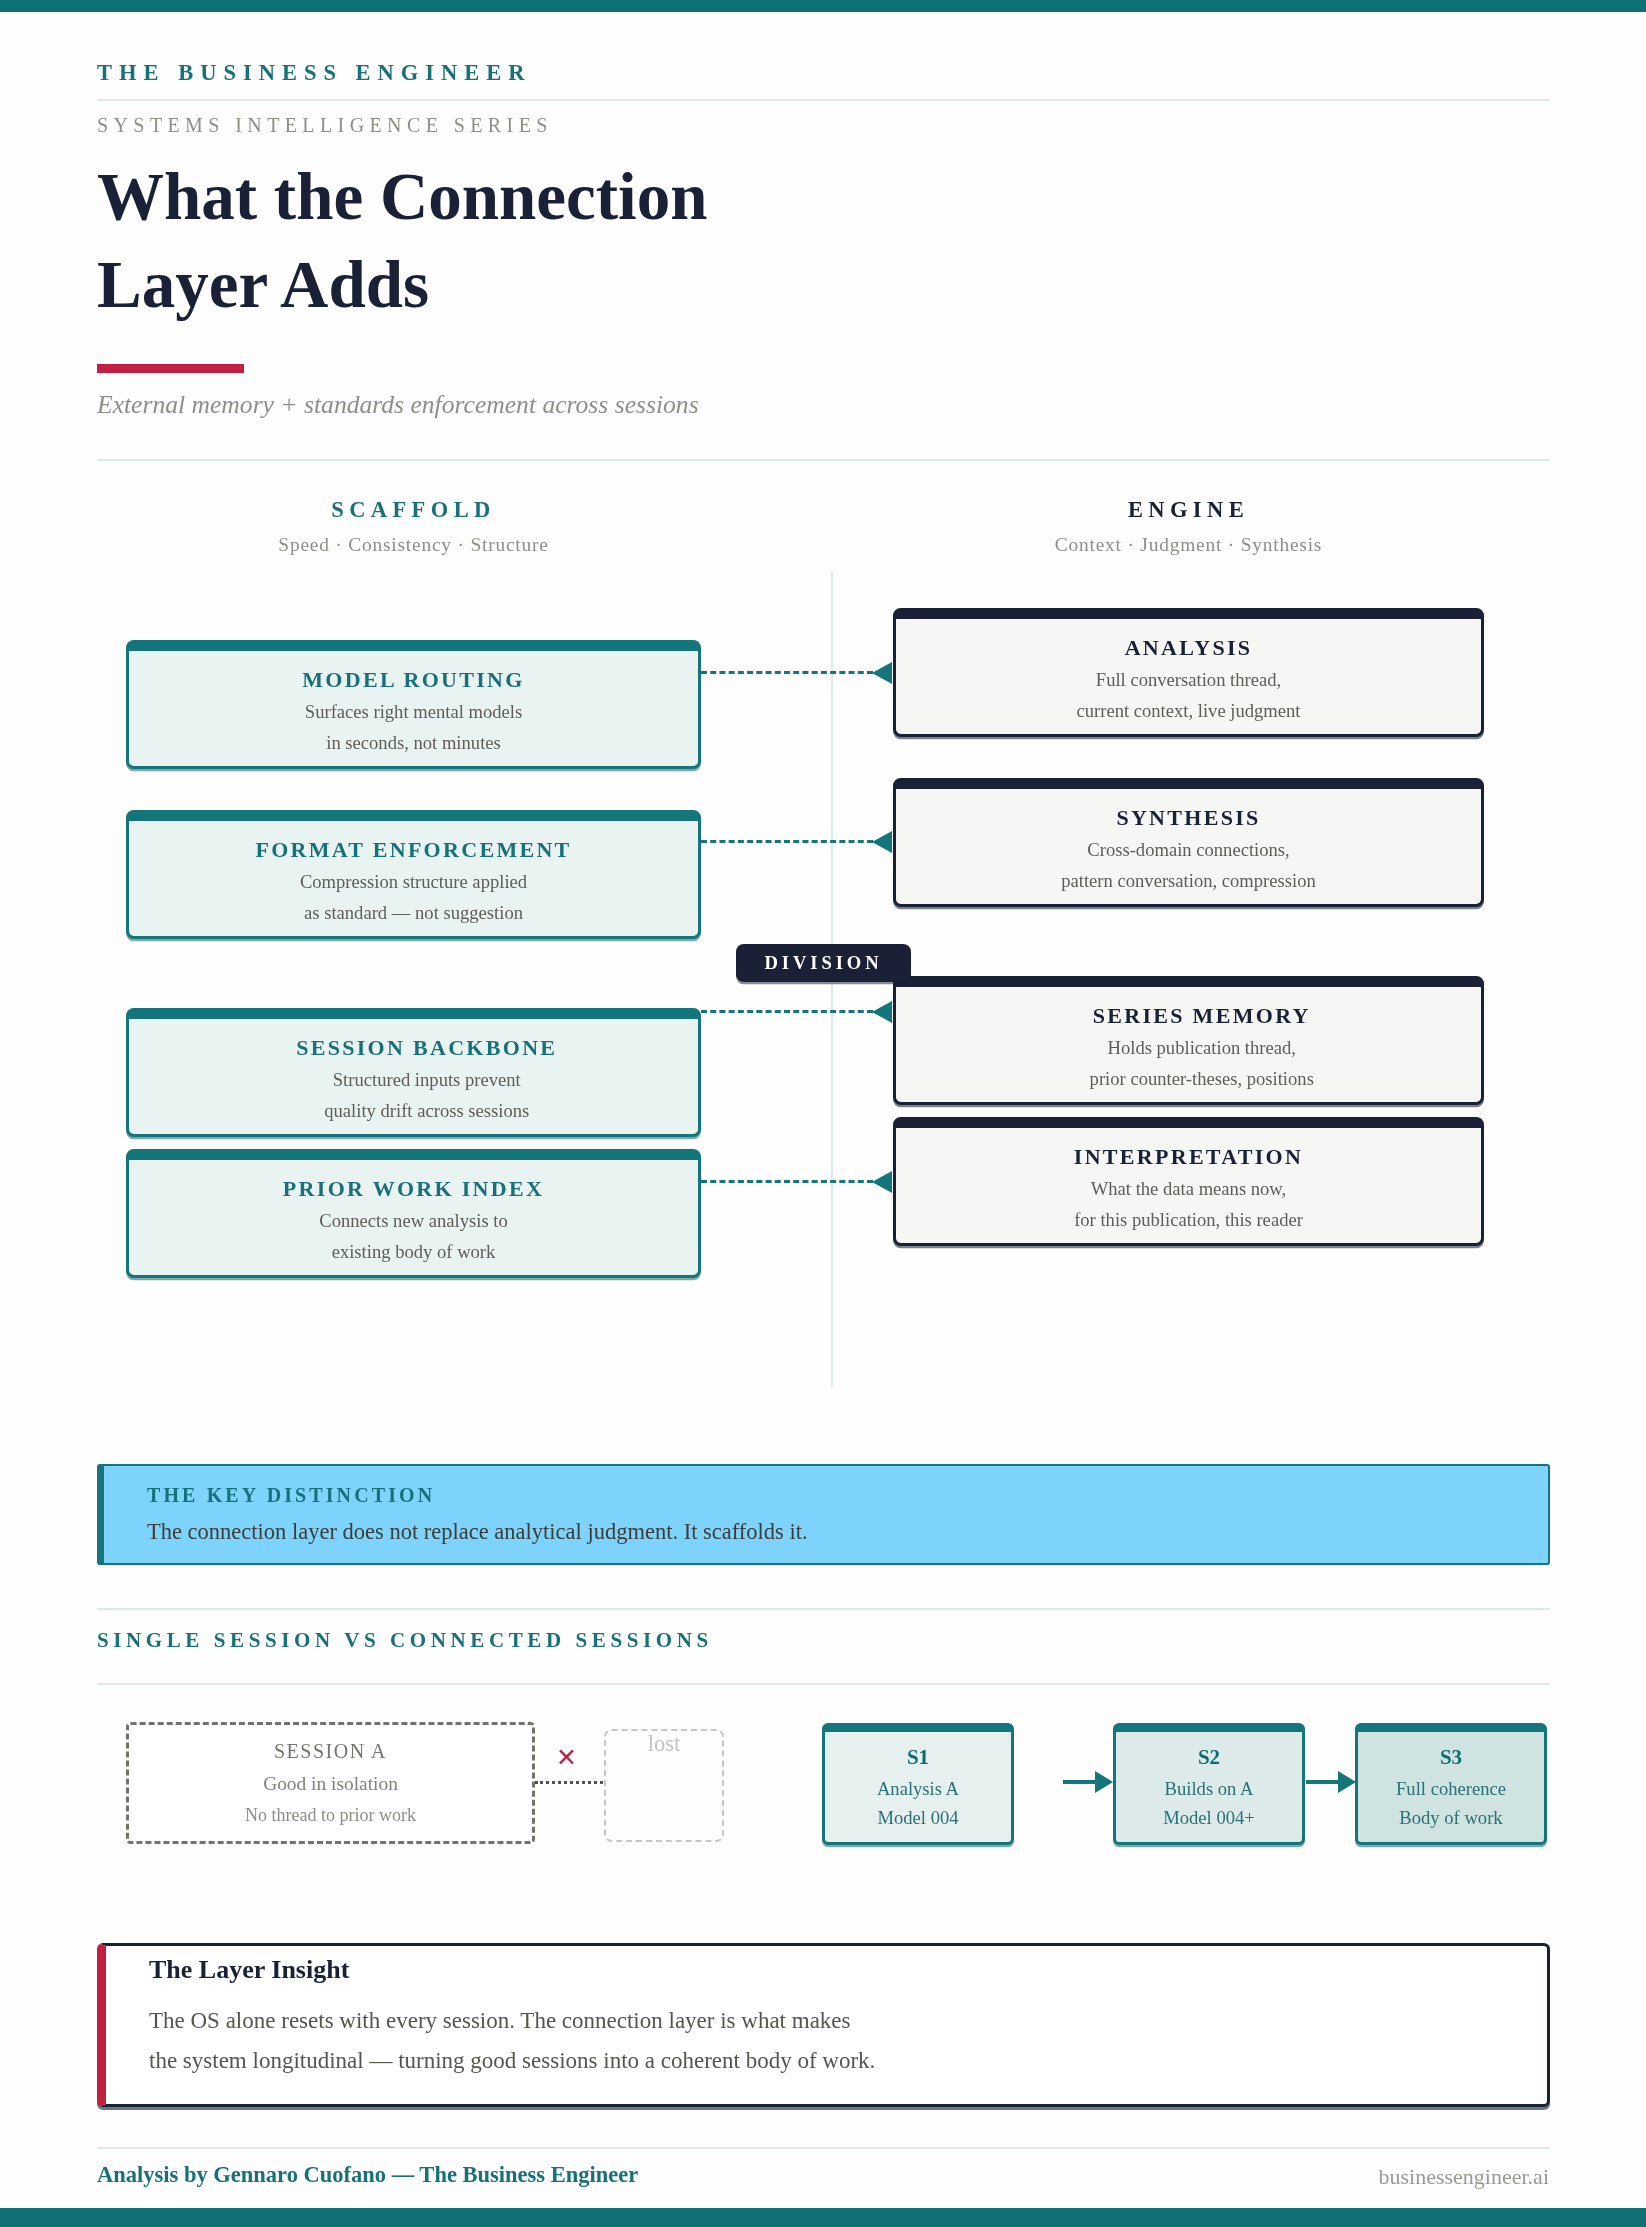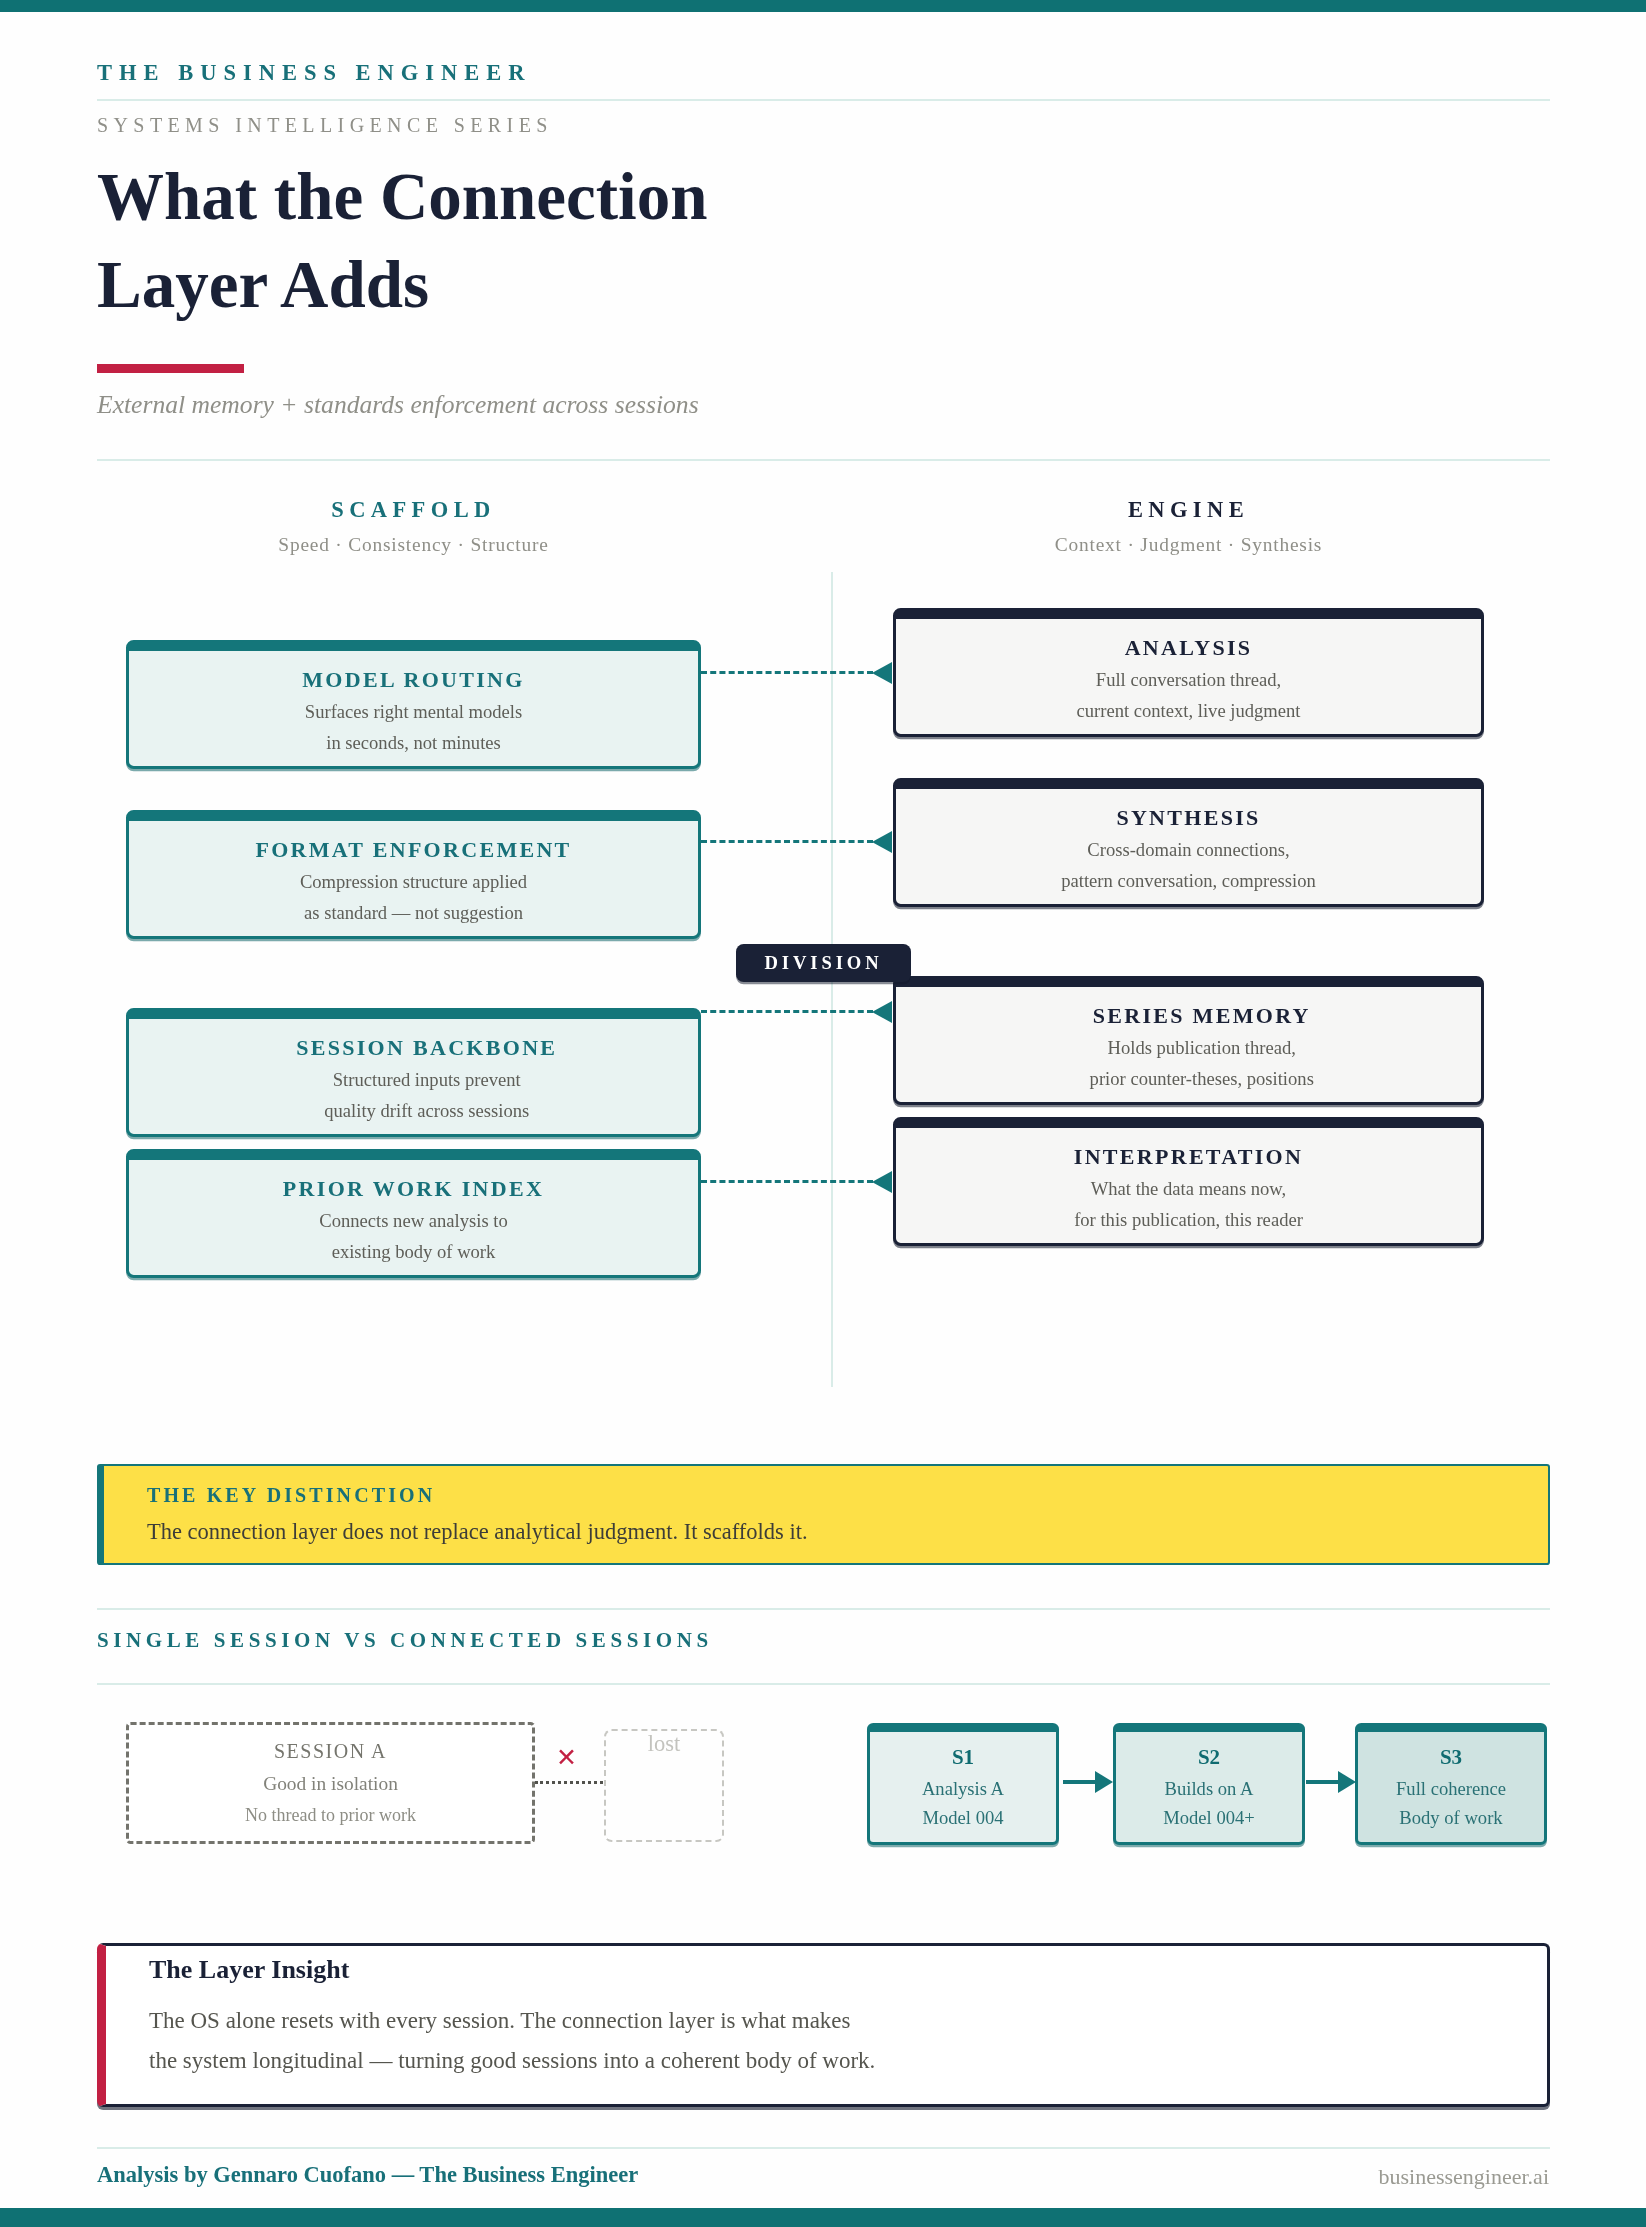--- a/index.html
+++ b/index.html
@@ -50,21 +50,21 @@
   .dash-arrow{position:absolute;left:701px;width:191px;height:0;}
   .a0{top:673px;} .a1{top:842px;} .a2{top:1012px;} .a3{top:1182px;}
   .dash-arrow .dash-line{position:absolute;left:0;top:-2.3px;width:172px;border-top:3.9px dashed var(--teal);}
   .dash-arrow .tri-left{position:absolute;right:0;top:-11px;width:0;height:0;
       border-top:11px solid transparent;border-bottom:11px solid transparent;border-right:20px solid var(--teal);}
 
   .division-badge{position:absolute;left:736px;top:944px;width:175px;height:38px;background:var(--navy);
       border-radius:7.7px;display:flex;align-items:center;justify-content:center;
       color:#ffffff;font-size:18.6px;font-weight:bold;letter-spacing:3.9px;box-shadow:0 2.3px 0 rgba(16,23,42,.5);}
 
-  .key-box{position:absolute;left:97px;top:1464px;width:1453px;height:101px;background:#fde047;
+  .key-box{position:absolute;left:97px;top:1464px;width:1453px;height:101px;background:#7dd3fc;
       border:2.3px solid var(--teal);border-left:7.7px solid var(--teal);border-radius:3.1px;
       display:flex;flex-direction:column;justify-content:center;gap:12.4px;padding-left:43px;}
   .key-box .k-title{font-size:20px;font-weight:bold;letter-spacing:3.1px;color:var(--teal-text);}
   .key-box .k-body{font-size:22.5px;color:#3d3d38;}
 
   .section-heading{position:absolute;left:97px;top:1628px;font-size:21px;font-weight:bold;
       letter-spacing:4.6px;color:var(--teal-text);}
 
   .session-a{position:absolute;left:126px;top:1722px;width:409px;height:122px;background:#ffffff;
       border:3.1px dashed #73736c;border-radius:4.6px;display:flex;flex-direction:column;align-items:center;
@@ -78,21 +78,21 @@
       font-family:"DejaVu Sans",sans-serif;}
   .lost-box{position:absolute;left:604px;top:1729px;width:120px;height:113px;border:2.3px dashed #c7c7c2;
       border-radius:7.7px;display:flex;align-items:flex-start;justify-content:center;}
   .lost-box .lost-label{font-size:22.5px;color:#c3c3be;}
 
   .sbox{position:absolute;top:1723px;width:192px;height:122px;border:3.1px solid var(--teal);
       border-top:9.3px solid var(--teal);border-radius:6.2px;box-shadow:0 2.3px 0 rgba(14,100,104,.55);
       display:flex;flex-direction:column;align-items:center;justify-content:center;gap:7.7px;text-align:center;}
   .sbox .s-title{font-size:21px;font-weight:bold;color:#0f6b70;}
   .sbox .s-line{font-size:18.6px;color:#2a7175;}
-  .s1{left:867px;background:#e6f0ef;} .s2{left:1113px;background:#dcebe9;} .s3{left:1355px;background:#cfe3e1;}
+  .s1{left:822px;background:#e6f0ef;} .s2{left:1113px;background:#dcebe9;} .s3{left:1355px;background:#cfe3e1;}
   .s-arrow{position:absolute;top:1782px;width:50px;height:0;}
   .sa1{left:1063px;} .sa2{left:1306px;}
   .s-arrow .s-line-h{position:absolute;left:0;top:-2.3px;width:34px;height:4.6px;background:var(--teal);}
   .s-arrow .tri-right{position:absolute;right:0;top:-11px;width:0;height:0;
       border-top:11px solid transparent;border-bottom:11px solid transparent;border-left:18.6px solid var(--teal);}
 
   .insight-box{position:absolute;left:97px;top:1943px;width:1453px;height:164px;background:#ffffff;
       border:3.1px solid var(--navy);border-left:9.3px solid var(--red);border-radius:6.2px;
       box-shadow:0 3.1px 0 rgba(16,23,42,.6);padding:9px 43px;}
   .insight-box .i-title{font-size:26px;font-weight:bold;color:var(--navy);margin-bottom:15.5px;}

